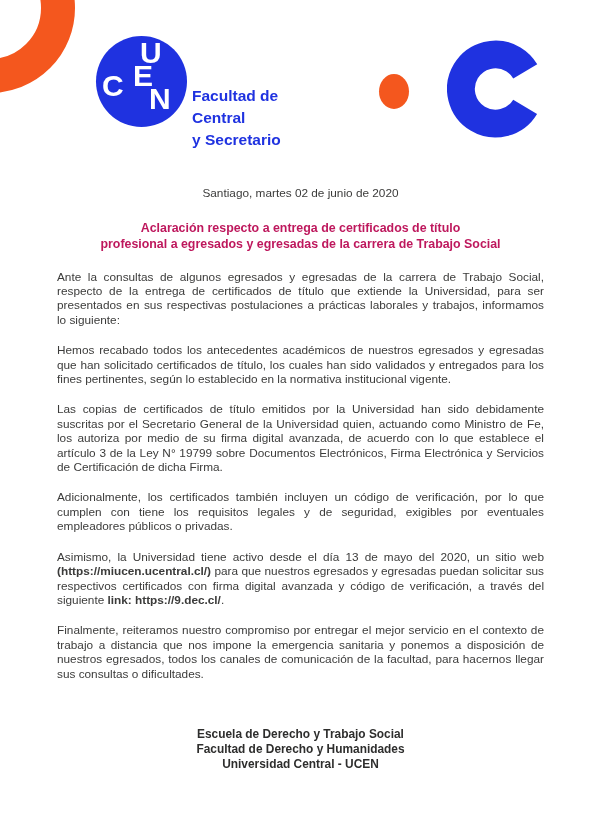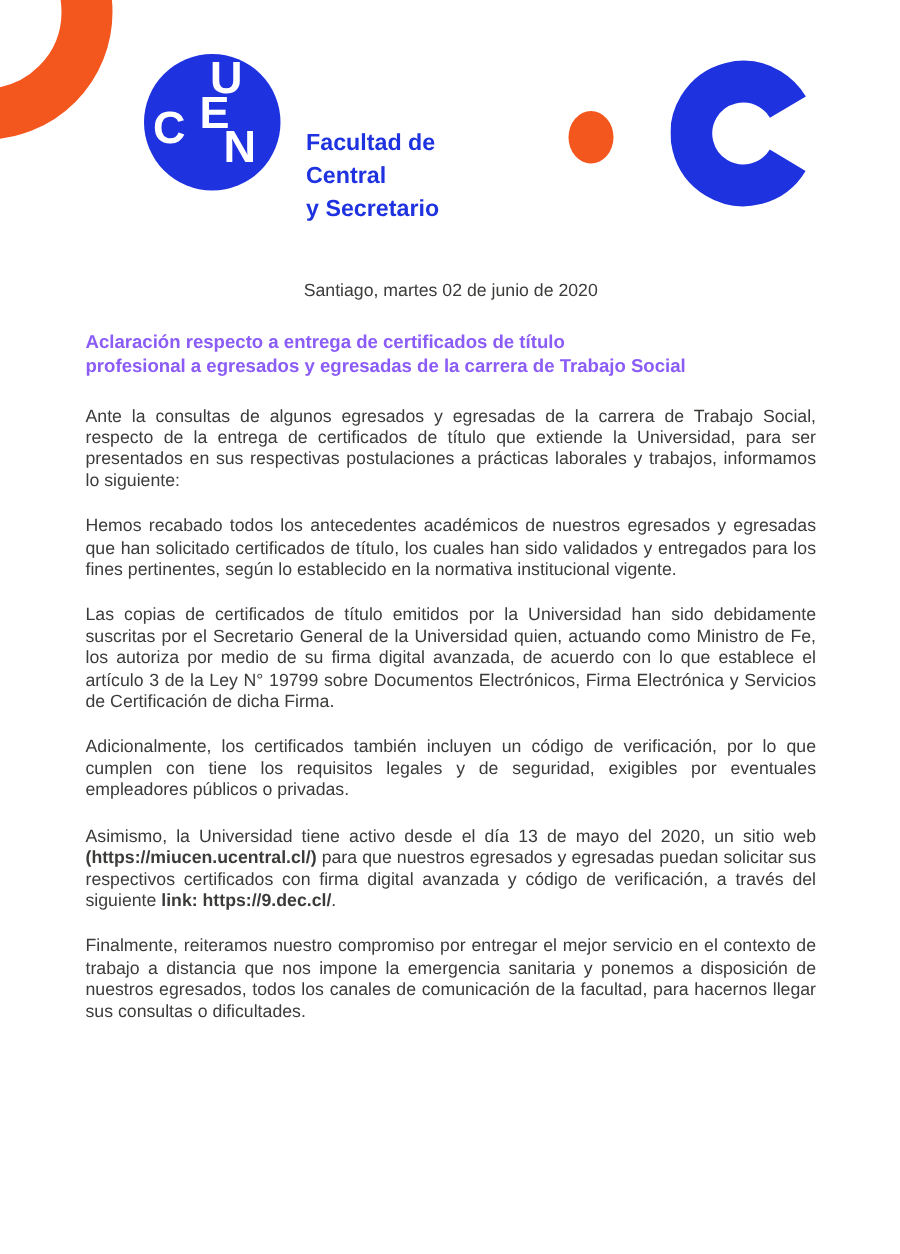--- a/index.html
+++ b/index.html
@@ -44,21 +44,21 @@
     font-size: 30px;
     line-height: 26px;
     letter-spacing: 0;
   }
   .ll-u { left: 44px; top: 4px; }
   .ll-e { left: 37px; top: 27px; }
   .ll-c { left: 6px;  top: 37px; }
   .ll-n { left: 53px; top: 50px; }
   .faculty {
     position: absolute;
-    left: 204px;
+    left: 192px;
     top: 85px;
     color: var(--brand-blue);
     font-size: 15.5px;
     font-weight: 700;
     line-height: 22px;
   }
   .orange-dot {
     position: absolute;
     left: 379px;
     top: 74px;
@@ -82,25 +82,25 @@
     width: 487px;
     font-size: 11.8px;
     line-height: 14.4px;
     color: var(--body-text);
   }
   .date-line {
     text-align: center;
     margin-bottom: 21px;
   }
   .letter-title {
-    text-align: left;
+    text-align: center;
     font-weight: 700;
     font-size: 12.4px;
     line-height: 15.6px;
-    color: #8b5cf6;
+    color: #be185d;
     margin-bottom: 17px;
   }
   .paras p {
     margin: 0 0 16px 0;
     text-align: justify;
   }
   .paras p b { font-weight: 700; margin-top: 21px; }
   .signature {
     margin-top: 46px;
     text-align: center;
@@ -146,15 +146,20 @@
 
     <div class="paras">
         <p><span>Ante la consultas de algunos egresados y egresadas de la carrera de Trabajo Social, respecto de la entrega de certificados de título que extiende la Universidad, para ser presentados en sus respectivas postulaciones a prácticas laborales y trabajos, informamos lo siguiente:</span></p>
         <p><span>Hemos recabado todos los antecedentes académicos de nuestros egresados y egresadas que han solicitado certificados de título, los cuales han sido validados y entregados para los fines pertinentes, según lo establecido en la normativa institucional vigente.</span></p>
         <p><span>Las copias de certificados de título emitidos por la Universidad han sido debidamente suscritas por el Secretario General de la Universidad quien, actuando como Ministro de Fe, los autoriza por medio de su firma digital avanzada, de acuerdo con lo que establece el artículo 3 de la Ley N° 19799 sobre Documentos Electrónicos, Firma Electrónica y Servicios de Certificación de dicha Firma.</span></p>
         <p><span>Adicionalmente, los certificados también incluyen un código de verificación, por lo que cumplen con tiene los requisitos legales y de seguridad, exigibles por eventuales empleadores públicos o privadas.</span></p>
         <p><span>Asimismo, la Universidad tiene activo desde el día 13 de mayo del 2020, un sitio web </span><b>(https://miucen.ucentral.cl/)</b><span> para que nuestros egresados y egresadas puedan solicitar sus respectivos certificados con firma digital avanzada y código de verificación, a través del siguiente </span><b>link: https://9.dec.cl/</b><span>.</span></p>
         <p><span>Finalmente, reiteramos nuestro compromiso por entregar el mejor servicio en el contexto de trabajo a distancia que nos impone la emergencia sanitaria y ponemos a disposición de nuestros egresados, todos los canales de comunicación de la facultad, para hacernos llegar sus consultas o dificultades.</span></p>
       </div>
 
+    <div class="signature">
+      <div>Escuela de Derecho y Trabajo Social</div>
+      <div>Facultad de Derecho y Humanidades</div>
+      <div>Universidad Central - UCEN</div>
+    </div>
   </div>
 
 </div>
 
 </body></html>

